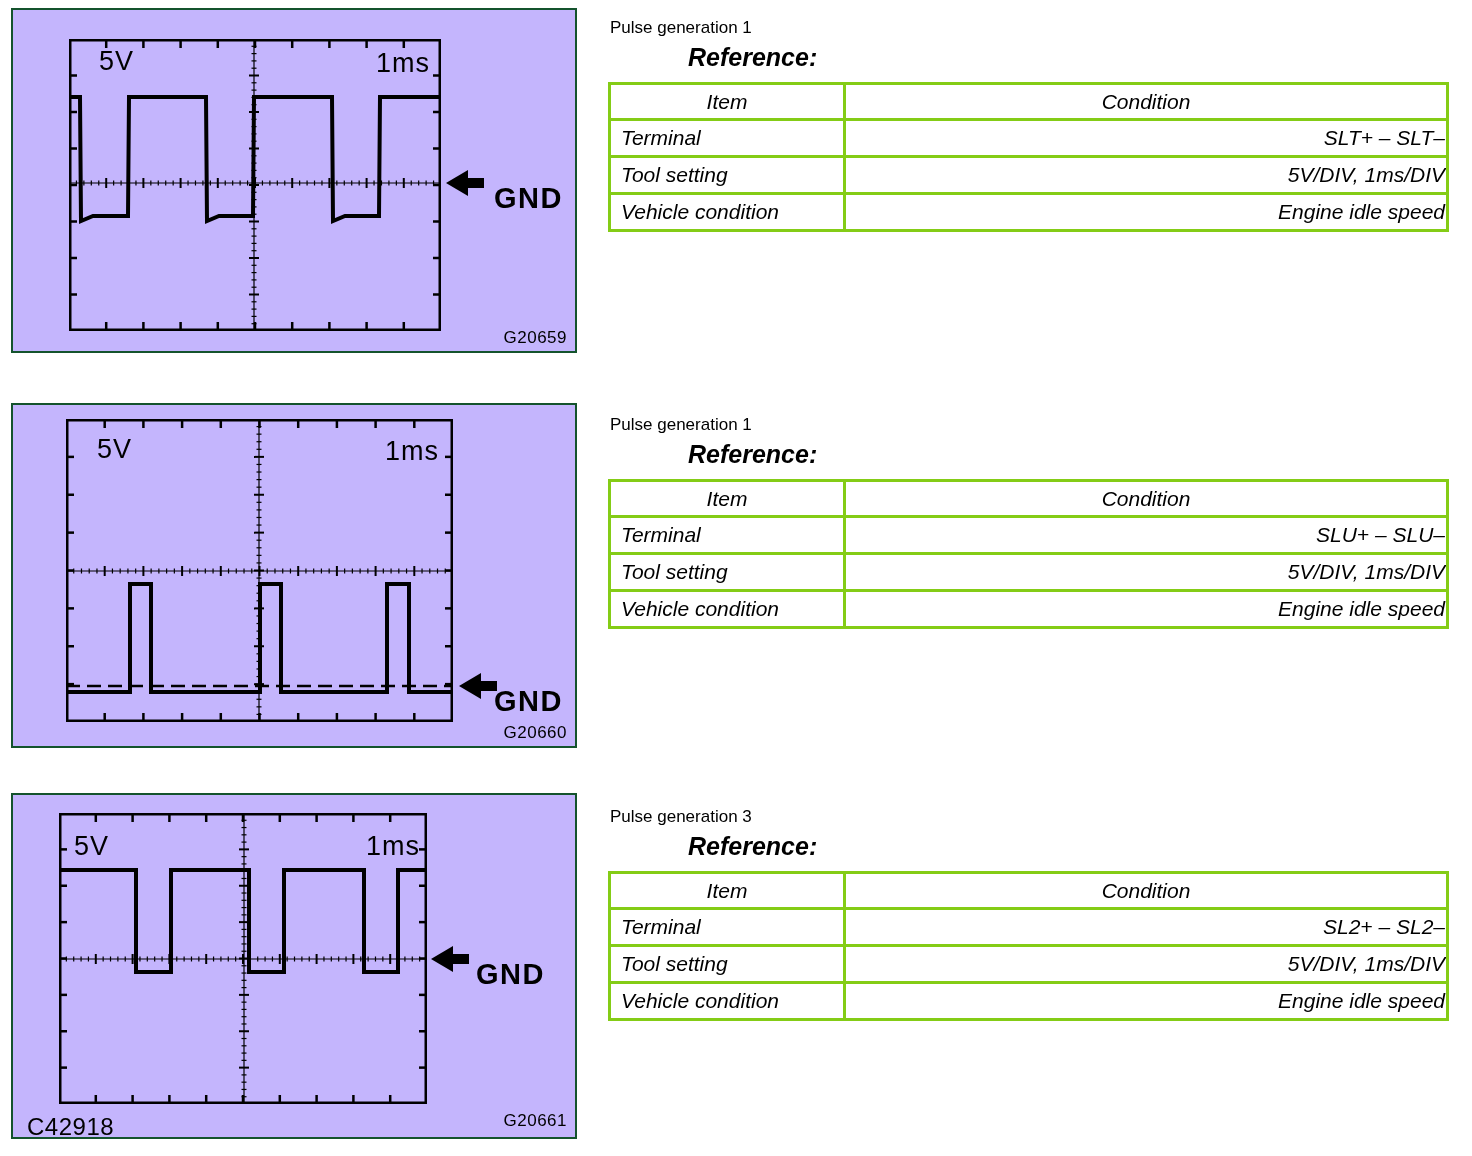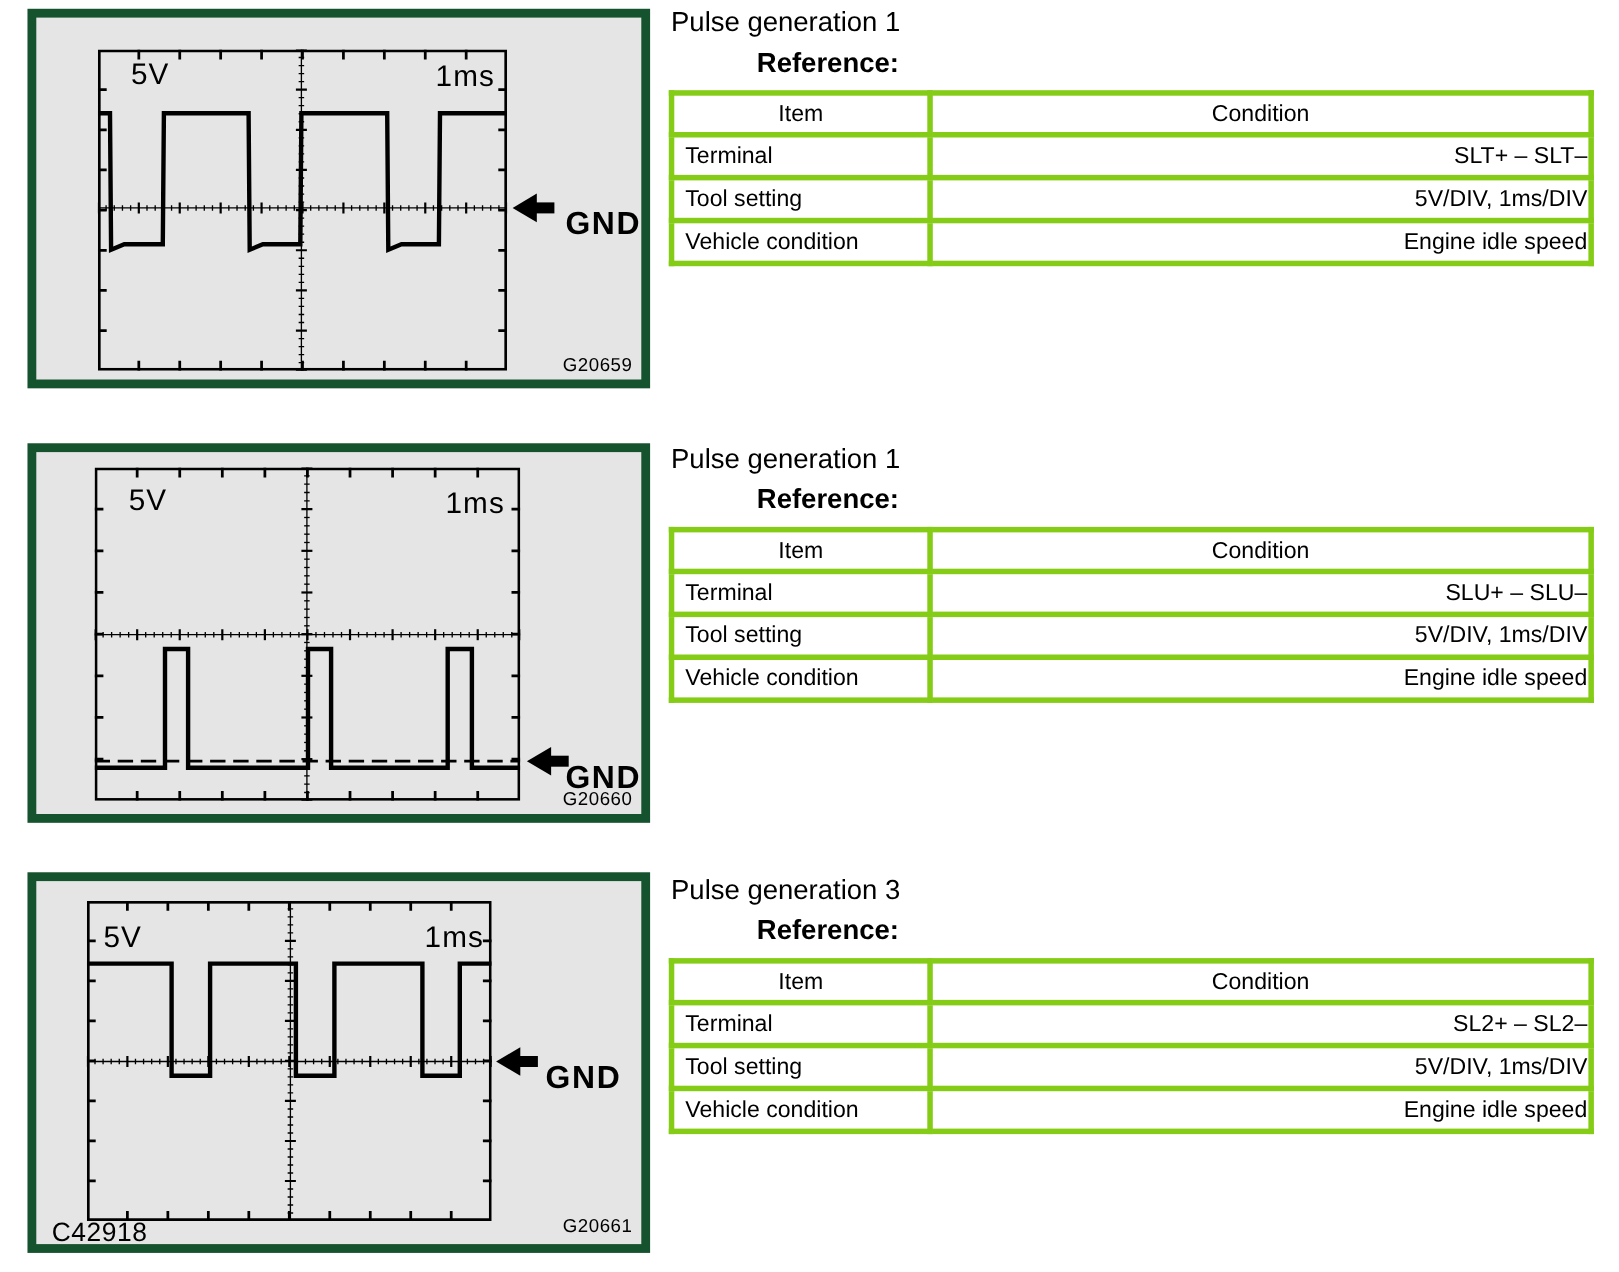--- a/index.html
+++ b/index.html
@@ -2,21 +2,21 @@
 <html><head>
 <meta charset="utf-8">
 <style>
   html,body{margin:0;padding:0;}
   body{
     width:1472px;height:1156px;position:relative;background:#ffffff;
     font-family:"Liberation Sans", sans-serif;color:#000;
     -webkit-font-smoothing:antialiased;overflow:hidden;
   }
   
-  .panel{position:absolute;left:25px;width:566px;border:8px solid #14532d;background:#e5e5e5;box-sizing:border-box;}
+  .panel{position:absolute;left:11px;width:566px;border:2px solid #14532d;background:#c4b5fd;box-sizing:border-box;}
   .p1{top:8px;height:345px;}
   .p2{top:403px;height:345px;}
   .p3{top:793px;height:346px;}
   .scope{position:absolute;display:block;}
   .p1 .scope{left:56px;top:29px;width:372px;height:292px;}
   .p2 .scope{left:53px;top:14px;width:387px;height:303px;}
   .p3 .scope{left:46px;top:18px;width:368px;height:291px;}
   .osc-label{position:absolute;font-size:27px;font-weight:500;letter-spacing:1px;}
   .p1 .volt{left:86px;top:36px;}   .p1 .time{left:363px;top:38px;}
   .p2 .volt{left:84px;top:29px;}   .p2 .time{left:372px;top:31px;}
@@ -33,25 +33,25 @@
   .p2 .gnd-text{left:481px;top:265px;}
   .p3 .gnd-text{left:463px;top:148px;}
   .fig-label{position:absolute;font-size:17px;letter-spacing:0.5px;}
   .p1 .fig-label{right:8px;bottom:3px;margin-top:14px;}
   .p2 .fig-label{right:8px;bottom:3px;}
   .p3 .fig-label{right:8px;bottom:6px;}
   .corner-label{position:absolute;left:14px;bottom:-4px;font-size:24px;letter-spacing:0.5px;background:transparent;z-index:2;}
   
   .section{position:absolute;left:608px;width:841px;}
   .s1{top:6px;}  .s2{top:403px;}  .s3{top:795px;}
-  .sec-title{position:absolute;left:2px;top:0;font-size:25px;}
-  .sec-ref{position:absolute;left:80px;top:37px;font-size:25px;font-weight:700;}
+  .sec-title{position:absolute;left:2px;top:12px;font-size:17px;}
+  .sec-ref{position:absolute;left:80px;top:37px;font-size:25px;font-weight:700;font-style:italic;}
   .ref-table{position:absolute;left:0;top:76px;width:841px;border-collapse:collapse;table-layout:fixed;}
   .ref-table col.c1{width:235px;}
-  .ref-table th,.ref-table td{border:5px solid #84cc16;font-size:21px;font-weight:400;vertical-align:middle;overflow:hidden;white-space:nowrap;}
+  .ref-table th,.ref-table td{border:3px solid #84cc16;font-size:21px;font-weight:400;vertical-align:middle;overflow:hidden;white-space:nowrap;font-style:italic;}
   .ref-table th{height:31px;text-align:center;}
   .ref-table td{height:32px;margin-top:28px;}
   .ref-table td.item{padding-left:10px;text-align:left;}
   .ref-table td.cond{padding-left:12px;text-align:right;}
 </style>
 </head>
 <body>
 
 <div class="panel p1">
   <svg class="scope" viewBox="0 0 372 292">

